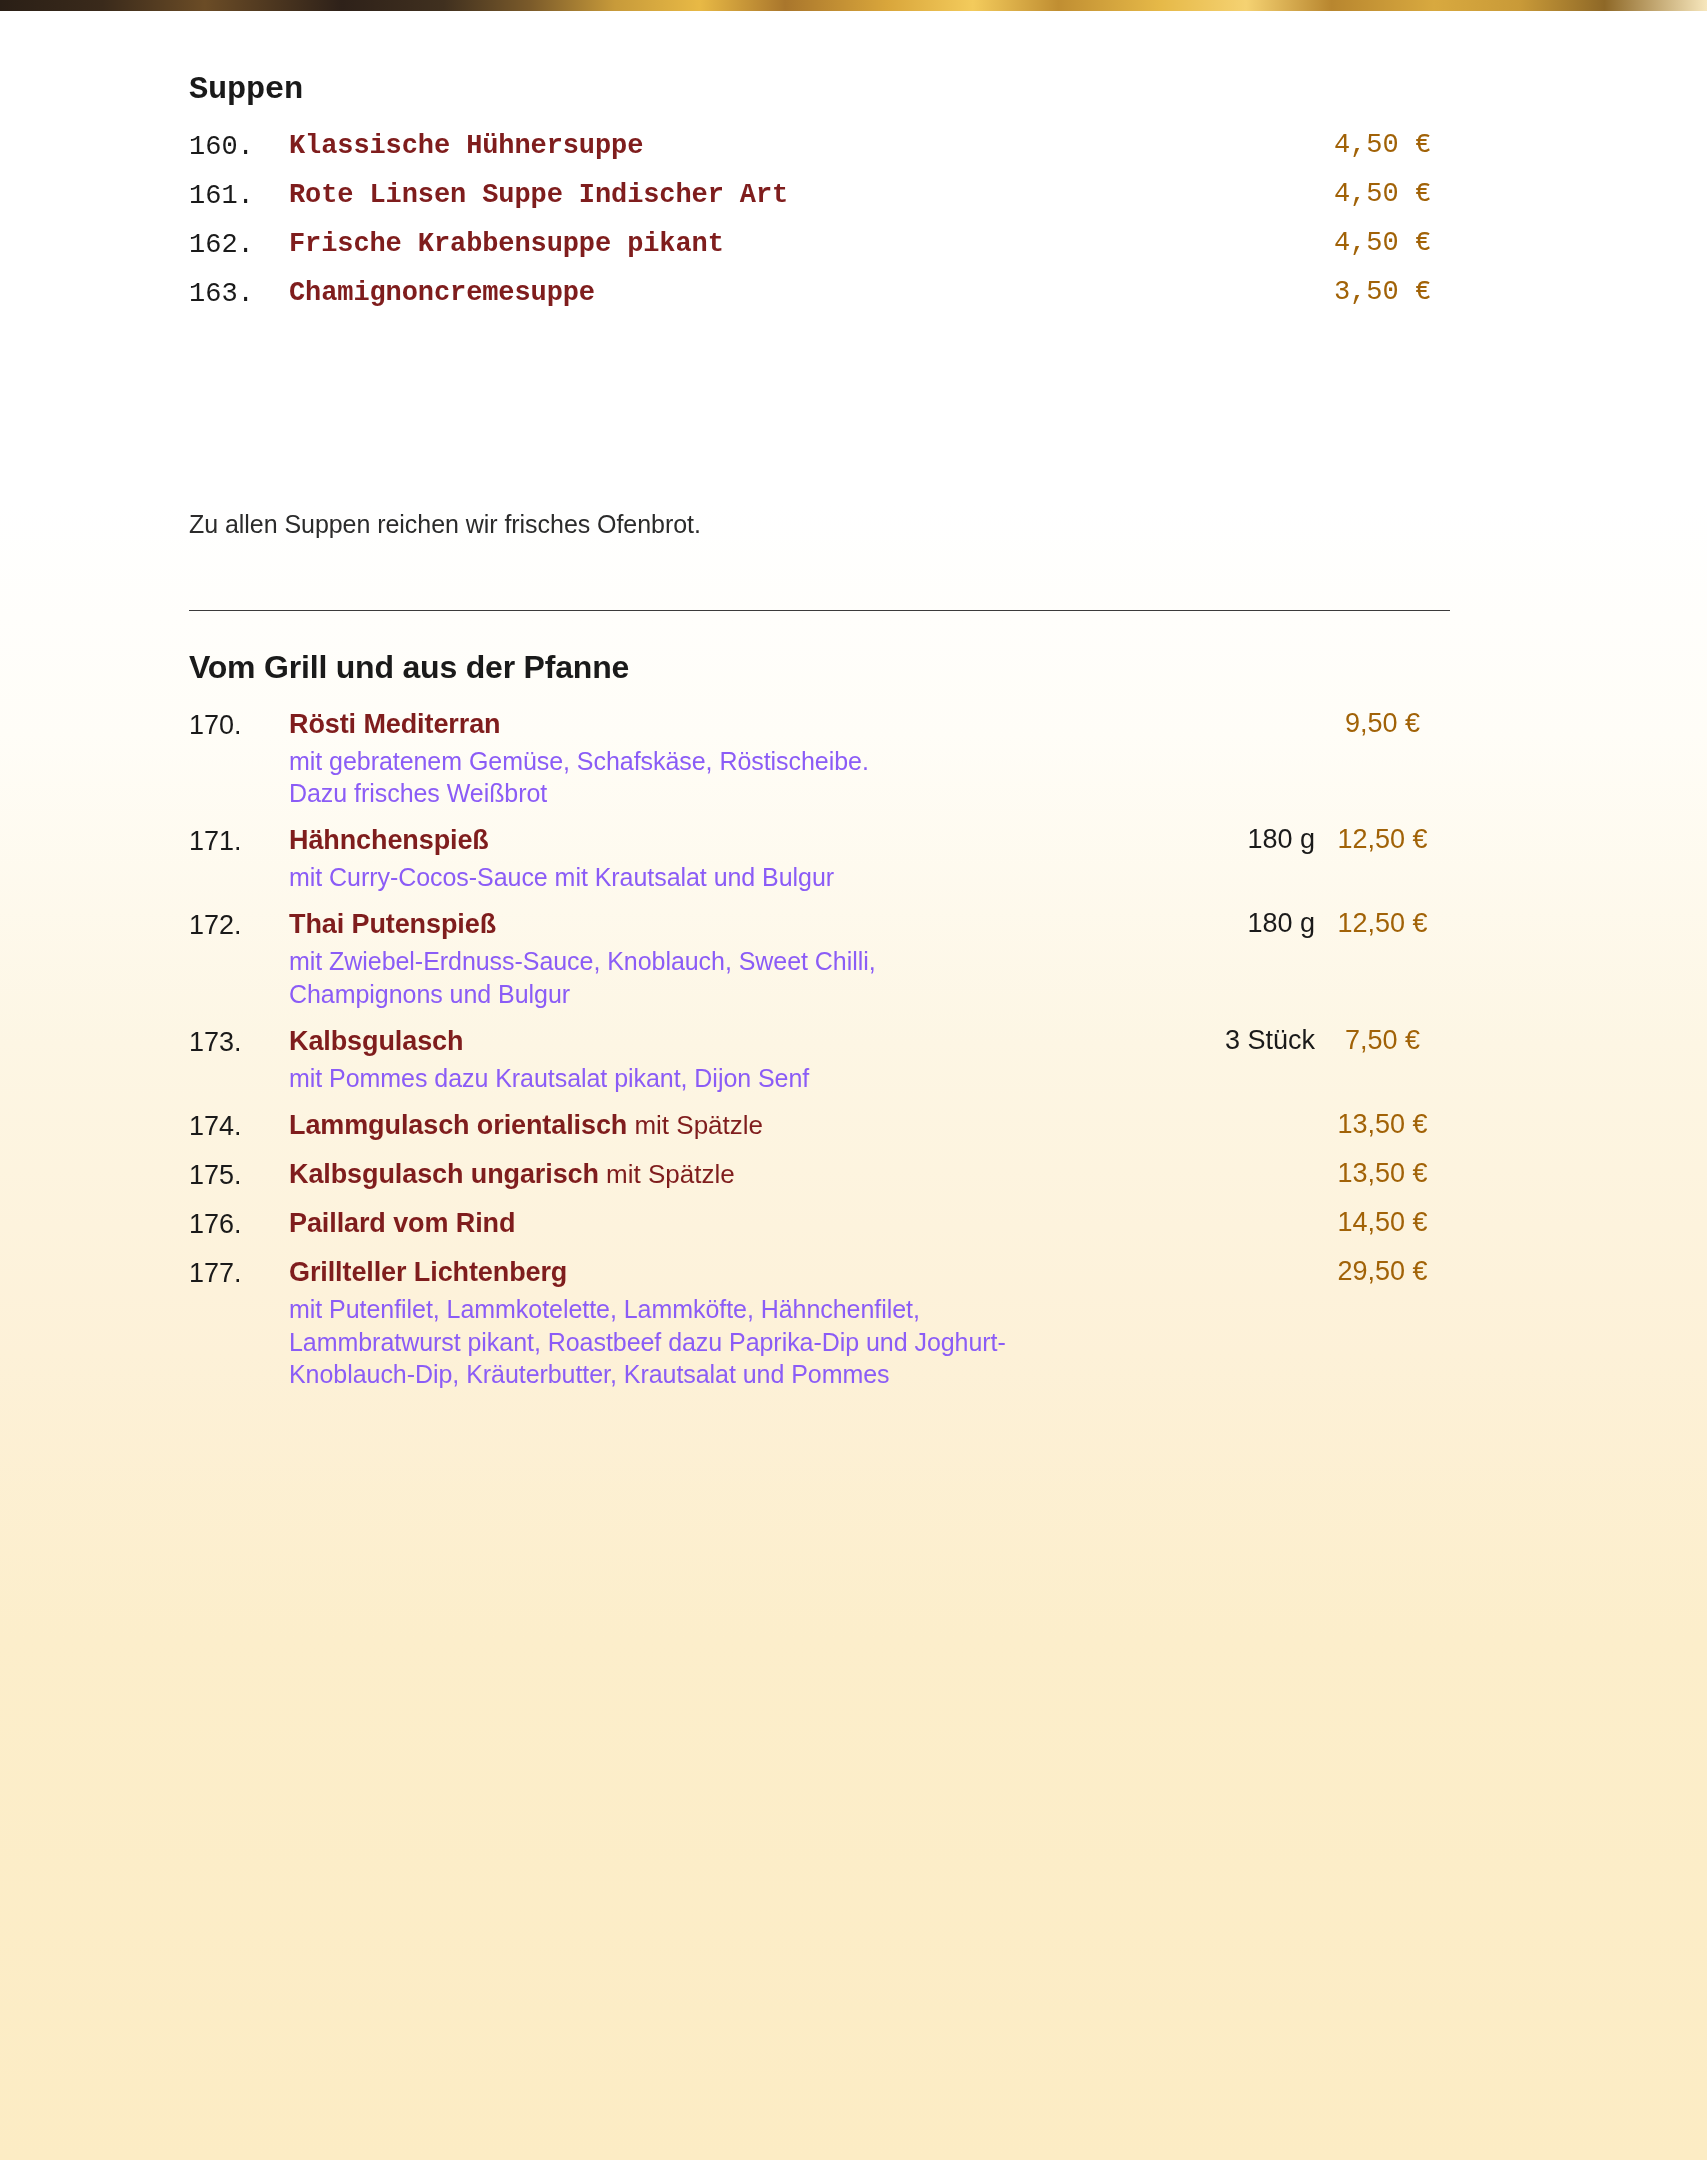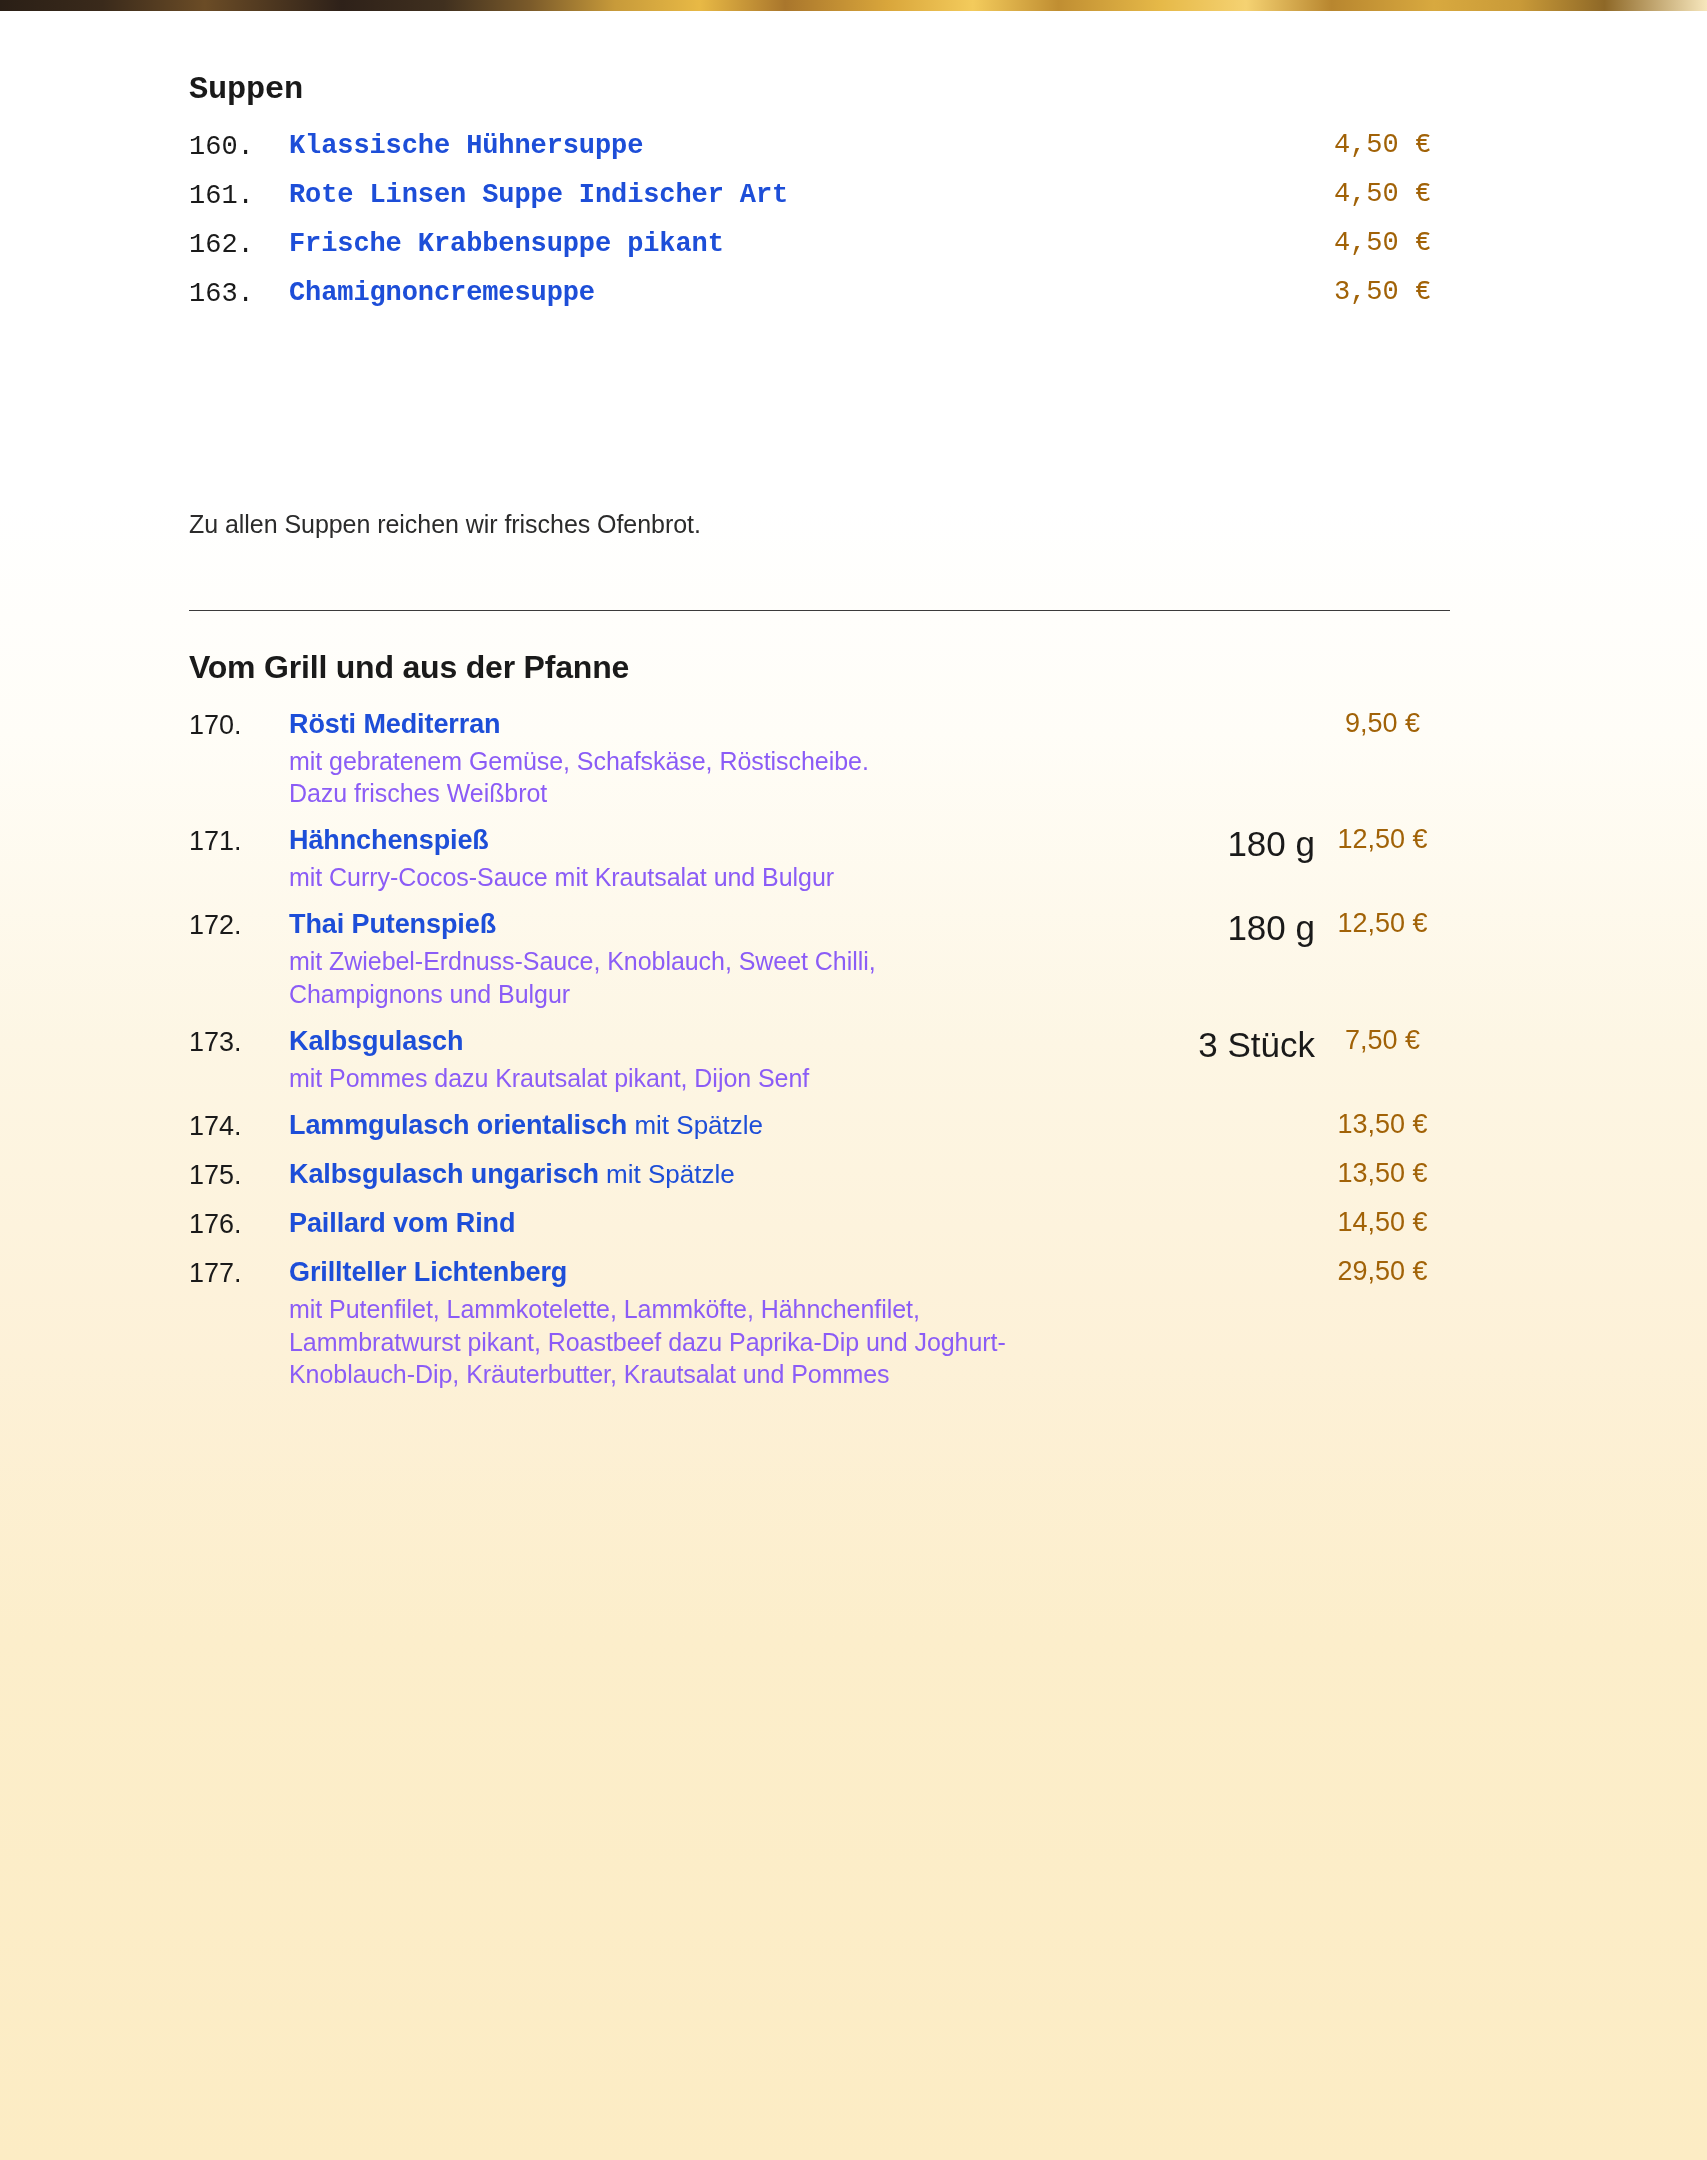--- a/index.html
+++ b/index.html
@@ -95,21 +95,21 @@
   }
 
   .item-body {
     flex: 1 1 auto;
     min-width: 0;
   }
 
   .item-name {
     font-size: 27px;
     font-weight: bold;
-    color: #1d4ed8;
+    color: #7f1d1d;
     line-height: 1.3;
     letter-spacing: -0.1px;
   }
 
   .item-name .suffix {
     font-weight: normal;
     font-size: 26px;
     letter-spacing: 0;
   }
 
@@ -119,21 +119,21 @@
     color: #8b5cf6;
     line-height: 1.30;
     margin-top: 2.9px;
     letter-spacing: -0.05px;
   }
 
   .item-qty {
     flex: 0 0 auto;
     width: 145px;
     text-align: right;
-    font-size: 35px;
+    font-size: 27px;
     color: #1a1a1a;
     padding-top: 1px;
     white-space: nowrap;
   }
 
   .item-price {
     flex: 0 0 auto;
     width: 135px;
     text-align: center;
     font-size: 27px;

